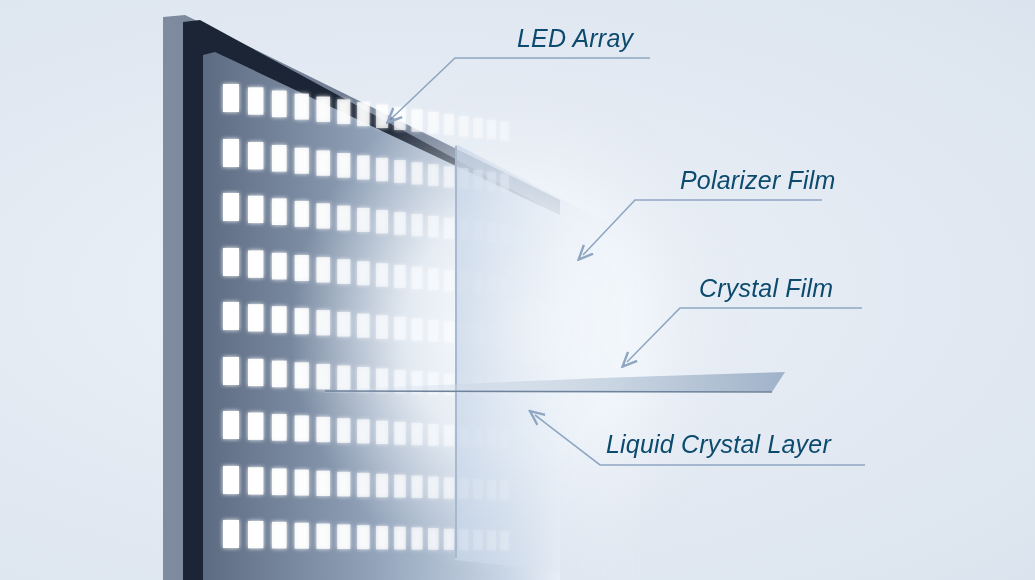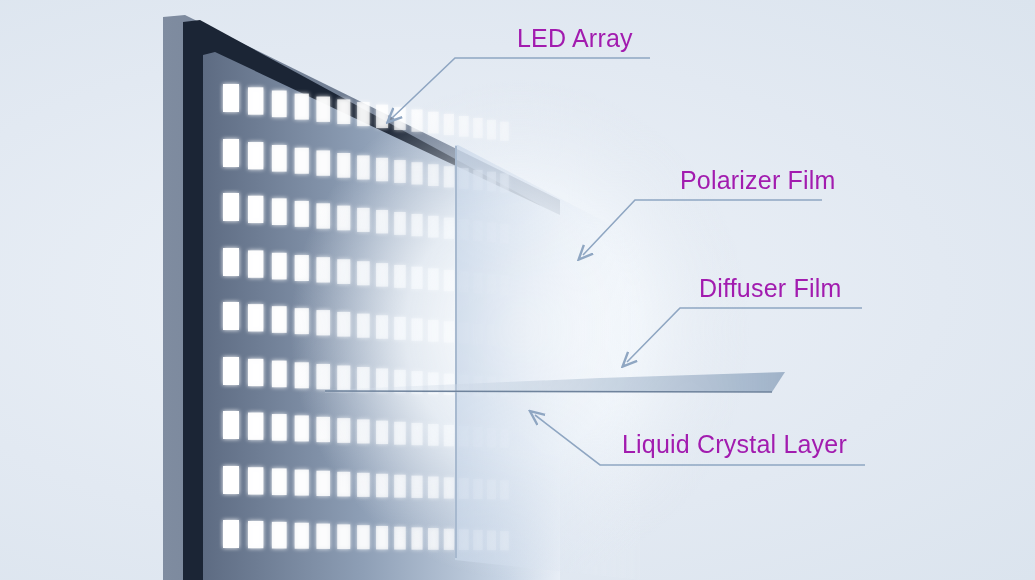--- a/index.html
+++ b/index.html
@@ -1,20 +1,20 @@
 <!DOCTYPE html>
 <html><head>
 <meta charset="utf-8">
 <style>
   html, body { margin:0; padding:0; }
   body { width:1035px; height:580px; overflow:hidden; position:relative;
     background: radial-gradient(ellipse at 40% 50%, #edf2f8 0%, #e2e9f2 60%, #dbe4ee 100%);
     font-family: "Liberation Sans", "DejaVu Sans", sans-serif; }
   #scene { position:absolute; left:0; top:0; }
-  .label { position:absolute; color:#a21caf; font-size:25px; letter-spacing:0.2px; white-space:nowrap; }
+  .label { position:absolute; color:#0c4a6e; font-size:25px; letter-spacing:0.2px; white-space:nowrap;font-style:italic; }
 </style>
 </head>
 <body>
 
 <svg id="scene" width="1035" height="580" viewBox="0 0 1035 580">
   <defs>
     <linearGradient id="frameGrad" x1="0" y1="0" x2="1" y2="0">
       <stop offset="0" stop-color="#7f8ca0"></stop>
       <stop offset="1" stop-color="#5f6d83"></stop>
     </linearGradient>
@@ -211,14 +211,14 @@
   <line x1="325" y1="391" x2="772" y2="392" stroke="#6f839c" stroke-width="1.5"></line>
 
   <polyline points="650,58 455,58 392,118" fill="none" stroke="#8fa6c2" stroke-width="1.6" marker-end="url(#arrow)"></polyline>
   <polyline points="822,200 635,200 583,255" fill="none" stroke="#8fa6c2" stroke-width="1.6" marker-end="url(#arrow)"></polyline>
   <polyline points="862,308 680,308 627,362" fill="none" stroke="#8fa6c2" stroke-width="1.6" marker-end="url(#arrow)"></polyline>
   <polyline points="865,465 600,465 535,415" fill="none" stroke="#8fa6c2" stroke-width="1.6" marker-end="url(#arrow)"></polyline>
 </svg>
 
 <div class="label" style="left:517px; top:24px;">LED Array</div>
 <div class="label" style="left:680px; top:166px;">Polarizer Film</div>
-<div class="label" style="left:699px; top:274px;">Diffuser Film</div>
-<div class="label" style="left:606px; top:430px;margin-left:16px;">Liquid Crystal Layer</div>
+<div class="label" style="left:699px; top:274px;">Crystal Film</div>
+<div class="label" style="left:606px; top:430px;">Liquid Crystal Layer</div>
 
 </body></html>

